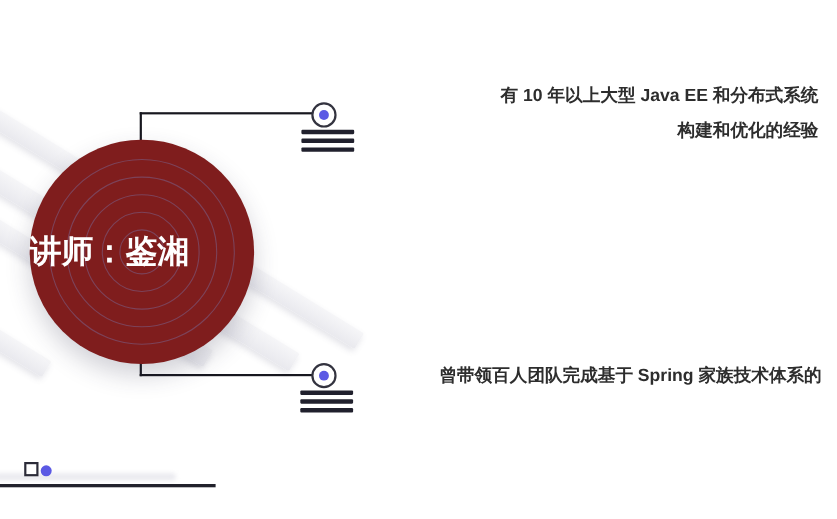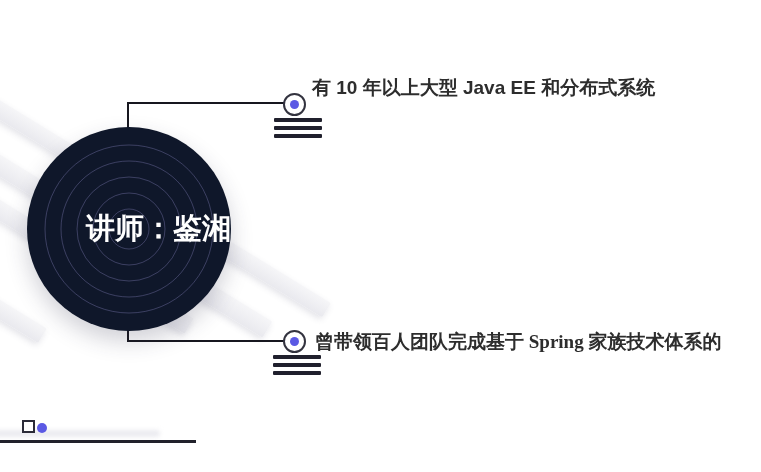--- a/index.html
+++ b/index.html
@@ -16,22 +16,22 @@
     transform:rotate(31.5deg); transform-origin:top left;
   }
   .diag.b1 { left:-10px; top:94px;  width:400px; }
   .diag.b2 { left:-14px; top:146px; width:336px; height:19px; }
   .diag.b3 { left:-16px; top:190px; width:246px; height:18px; }
   .diag.b4 { left:-52px; top:268px; width:116px; }
 
   
   .circle {
     position:absolute; left:27px; top:127px; width:204px; height:204px;
-    border-radius:50%; background:#0f172a;
-    display:flex; align-items:center; justify-content:flex-end;
+    border-radius:50%; background:#7f1d1d;
+    display:flex; align-items:center; justify-content:flex-start;
     box-shadow:0 10px 22px rgba(45,45,75,.22);
   }
   .circle svg { position:absolute; inset:0; }
   .name { position:relative; color:#ffffff; font-size:29px; font-weight:700; z-index:1; }
 
   
   .cline { position:absolute; background:#17171f; }
   .cl-tv { left:127px; top:102px; width:2px;   height:27px; }
   .cl-th { left:127px; top:102px; width:157px; height:2px;  }
   .cl-bv { left:127px; top:329px; width:2px;   height:13px; }
@@ -47,26 +47,26 @@
   .node.n-top    { left:283px; top:93px;  }
   .node.n-bottom { left:283px; top:330px; }
 
   
   .menu { position:absolute; width:48px; display:flex; flex-direction:column; gap:4px; }
   .menu span { display:block; height:4px; background:#20202d; border-radius:1px; }
   .menu.m-top    { left:274px; top:118px; }
   .menu.m-bottom { left:273px; top:355px; }
 
   
-  .point { position:absolute; width:432px; text-align:left; color:#2d2d2d;
-           font-size:19px; font-weight:600; }
+  .point { position:absolute; width:432px; text-align:right; color:#2d2d2d;
+           font-size:16px; font-weight:600; }
   .point .ln { display:block; line-height:32px; }
   .point.p1 { left:312px; top:72px; }
   .point.p2 { left:315px; top:325px; }
-  .point.p2 .ln { line-height:34px;font-family:Liberation Serif, serif; }
+  .point.p2 .ln { line-height:34px; }
 
   
   .streak { position:absolute; left:-6px; top:430px; width:166px; height:7px;
             background:#ebebf0; border-radius:4px; filter:blur(2px); }
   .sq   { position:absolute; left:22px; top:420px; width:9px; height:9px;
           border:2px solid #2b2b38; background:#ffffff; }
   .fdot { position:absolute; left:37px; top:423px; width:10px; height:10px;
           border-radius:50%; background:#5b59e4; }
   .frule { position:absolute; left:0; top:440px; width:196px; height:2.5px; background:#21212b; }
 </style>
@@ -111,20 +111,21 @@
     <span></span>
   </div>
   <div class="menu m-bottom">
     <span></span>
     <span></span>
     <span></span>
   </div>
 
   <div class="point p1">
     <span class="ln">有 10 年以上大型 Java EE 和分布式系统</span>
+    <span class="ln">构建和优化的经验</span>
   </div>
 
   <div class="point p2">
     <span class="ln">曾带领百人团队完成基于 Spring 家族技术体系的</span>
   </div>
 
   <div class="streak"></div>
   <div class="sq"></div>
   <div class="fdot"></div>
   <div class="frule"></div>

